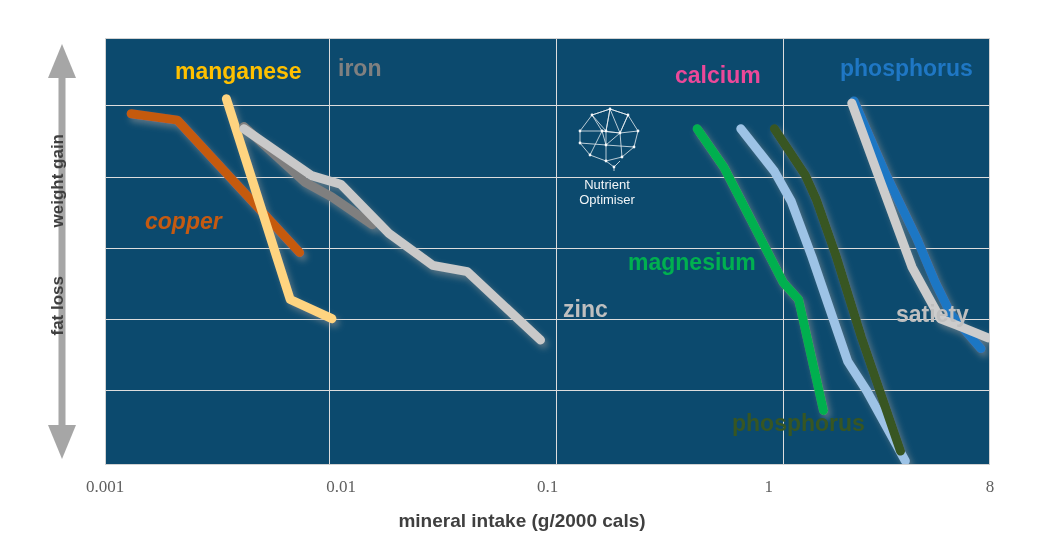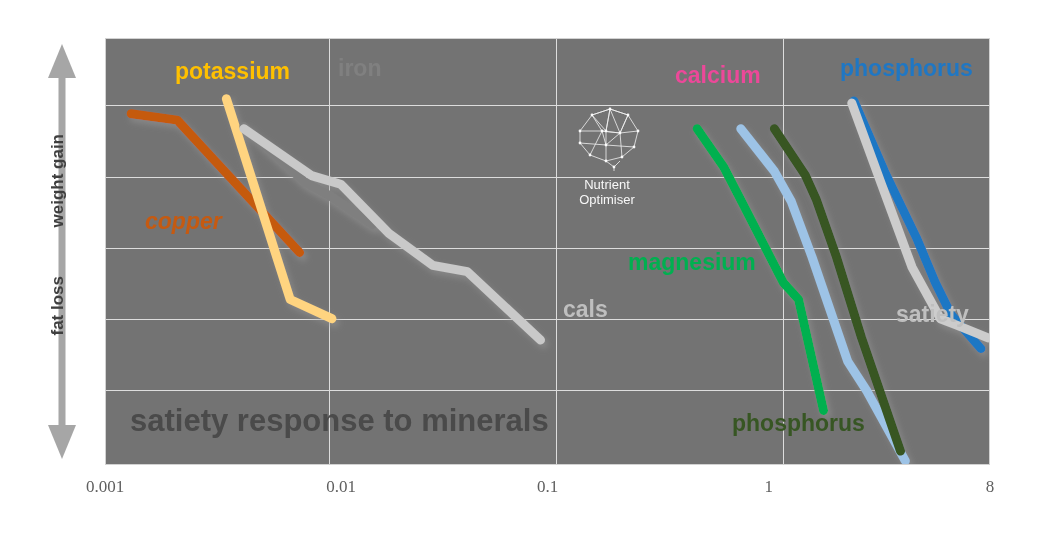--- a/index.html
+++ b/index.html
@@ -18,21 +18,21 @@
     overflow: hidden;
   }
 
   
   #plot-area {
     position: absolute;
     left: 105px;
     top: 38px;
     width: 885px;
     height: 427px;
-    background: #737373;
+    background: #0c4a6e;
     border: 1px solid #d2d2d2;
     box-sizing: border-box;
     overflow: hidden;
   }
   .gridline-h {
     position: absolute;
     left: 0;
     width: 100%;
     height: 1px;
     background: #dddddd;
@@ -228,34 +228,34 @@
           <path d="M668.4 89.7 L699.5 136.6 L710.1 160.1 L730.4 217.8 L755.6 298.9 L794.5 412.1" class="series-path" stroke="#375623" stroke-width="9"></path>
           <path d="M747.9 61.9 L778.5 132.4 L810.4 198.6 L829.3 243.4 L845.1 275.4 L874.9 309.6" class="series-path" stroke="#1F77C4" stroke-width="9"></path>
           <path d="M745.8 64.1 L775.5 145.2 L806.1 228.4 L834.3 279.7 L850.7 286.1 L882.1 298.9" class="series-path" stroke="#CCCCCC" stroke-width="9"></path>
         </g>
     </svg>
 
   </div>
 
   <div id="series-labels">
       <div class="series-label" style="left: 145px; top: 208px; color: rgb(197, 90, 17); font-style: italic;">copper</div>
-      <div class="series-label" style="left: 175px; top: 58px; color: rgb(255, 192, 0);">potassium</div>
+      <div class="series-label" style="left: 175px; top: 58px; color: rgb(255, 192, 0);">manganese</div>
       <div class="series-label" style="left: 338px; top: 55px; color: rgb(128, 128, 128);">iron</div>
-      <div class="series-label" style="left: 563px; top: 296px; color: rgb(191, 191, 191);">cals</div>
+      <div class="series-label" style="left: 563px; top: 296px; color: rgb(191, 191, 191);">zinc</div>
       <div class="series-label" style="left: 628px; top: 249px; color: rgb(0, 176, 80);">magnesium</div>
       <div class="series-label" style="left: 675px; top: 62px; color: #ec4899;">calcium</div>
       <div class="series-label" style="left: 732px; top: 410px; color: rgb(55, 86, 35);">phosphorus</div>
       <div class="series-label" style="left: 840px; top: 55px; color: rgb(31, 119, 196);">phosphorus</div>
       <div class="series-label" style="left: 896px; top: 301px; color: rgb(191, 191, 191);">satiety</div>
     </div>
 
-  <div id="chart-headline">satiety response to minerals</div>
 
   <div id="xticks">
       <div class="xtick" style="left: 105px;">0.001</div>
       <div class="xtick" style="left: 341px;">0.01</div>
       <div class="xtick" style="left: 547.5px;">0.1</div>
       <div class="xtick" style="left: 768.75px;">1</div>
       <div class="xtick" style="left: 990px;">8</div>
     </div>
 
+  <div id="xaxis-title">mineral intake (g/2000 cals)</div>
 
 </div>
 
 </body></html>

